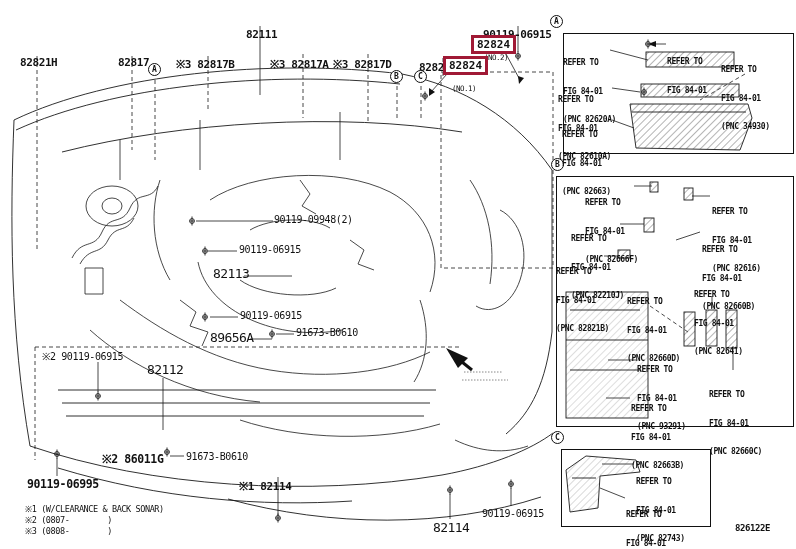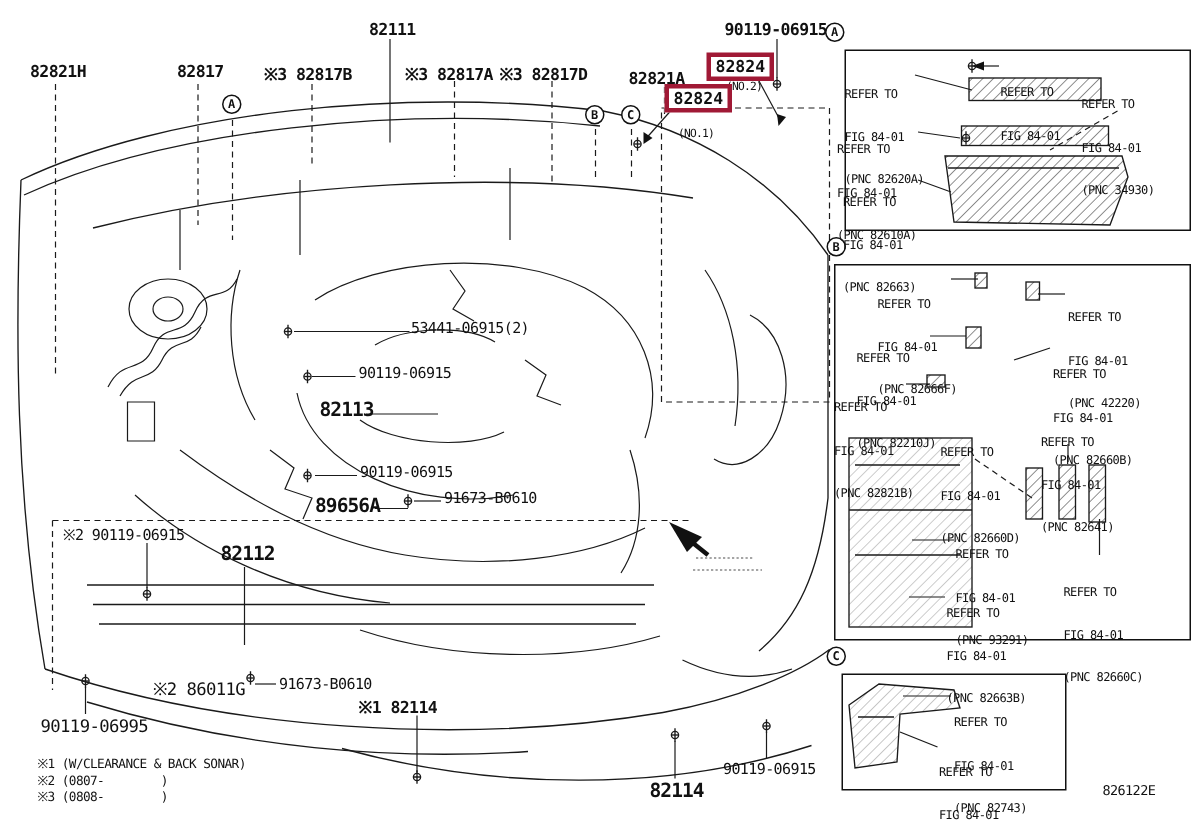--- a/index.html
+++ b/index.html
@@ -1,33 +1,33 @@
 <!DOCTYPE html>
 <html><head>
 <meta charset="utf-8">
 <style>
   html,body{margin:0;padding:0;background:#fff;}
   #stage{position:relative;width:796px;height:549px;background:#fff;overflow:hidden;
          font-family:"DejaVu Sans Mono","Liberation Mono",monospace;color:#111;}
   #stage svg{position:absolute;left:0;top:0;}
   .lbl{position:absolute;white-space:pre;font-size:10px;letter-spacing:-0.4px;}
-  .l11{font-size:11px;font-weight:bold;}
-  .l13{font-size:13px;font-weight:bold;letter-spacing:-0.6px;}
-  .l12{font-size:11.5px;font-weight:normal;}
+  .l11{font-size:11px;font-weight:bold;margin-top:15px;}
+  .l13{font-size:13px;font-weight:normal;letter-spacing:-0.6px;}
+  .l12{font-size:11.5px;font-weight:bold;}
   .pnbox{position:absolute;border:3px solid #A01935;padding:0 3px;font-size:11px;
          font-weight:bold;background:#fff;line-height:13px;white-space:pre;}
   .subnote{position:absolute;font-size:7.5px;letter-spacing:-0.5px;white-space:pre;}
   .circ{position:absolute;width:13px;height:13px;border:1.2px solid #111;border-radius:50%;
         font-size:8px;font-weight:bold;display:flex;align-items:center;justify-content:center;
         background:#fff;box-sizing:border-box;}
-  .refer{position:absolute;font-size:8px;font-weight:normal;line-height:9.5px;
+  .refer{position:absolute;font-size:8px;font-weight:bold;line-height:9.5px;
          letter-spacing:-0.4px;white-space:pre;}
   .sbox{position:absolute;border:1.5px solid #111;background:transparent;}
   .foot{position:absolute;font-size:8.5px;letter-spacing:-0.4px;white-space:pre;}
-  .figcode{position:absolute;font-size:9px;letter-spacing:-0.4px;}
+  .figcode{position:absolute;font-size:9px;letter-spacing:-0.4px;font-weight:bold;}
 </style>
 </head>
 <body>
 
 <div id="stage">
 
   <svg width="796" height="549" viewBox="0 0 796 549">
     <defs>
       <pattern id="ht" width="5" height="5" patternUnits="userSpaceOnUse" patternTransform="rotate(45)">
         <line x1="0" y1="0" x2="0" y2="5" stroke="#444" stroke-width="0.8"></line>
@@ -189,21 +189,21 @@
 
   <div class="lbl l11" style="left:20px;top:41px">82821H</div>
   <div class="lbl l11" style="left:118px;top:41px">82817</div>
   <div class="lbl l11" style="left:176px;top:41px">※3 82817B</div>
   <div class="lbl l11" style="left:246px;top:13px">82111</div>
   <div class="lbl l11" style="left:270px;top:41px">※3 82817A</div>
   <div class="lbl l11" style="left:333px;top:41px">※3 82817D</div>
   <div class="lbl l11" style="left:419px;top:46px">82821A</div>
   <div class="lbl l11" style="left:483px;top:13px">90119-06915</div>
 
-  <div class="lbl" style="left:274px;top:214px">53441-06915(2)</div>
+  <div class="lbl" style="left:274px;top:214px">90119-09948(2)</div>
   <div class="lbl" style="left:239px;top:244px">90119-06915</div>
   <div class="lbl l13" style="left:213px;top:266px">82113</div>
   <div class="lbl" style="left:240px;top:310px">90119-06915</div>
   <div class="lbl" style="left:296px;top:327px">91673-B0610</div>
   <div class="lbl l13" style="left:210px;top:330px">89656A</div>
   <div class="lbl" style="left:42px;top:349px">※2 90119-06915</div>
   <div class="lbl l13" style="left:147px;top:362px">82112</div>
   <div class="lbl l12" style="left:102px;top:451px">※2 86011G</div>
   <div class="lbl" style="left:186px;top:451px">91673-B0610</div>
   <div class="lbl l12" style="left:27px;top:477px">90119-06995</div>
@@ -253,21 +253,21 @@
   </div>
 
   <div class="refer" style="left:585px;top:179px">
     <div>REFER TO</div>
     <div>FIG 84-01</div>
     <div>(PNC 82666F)</div>
   </div>
   <div class="refer" style="left:712px;top:188px">
     <div>REFER TO</div>
     <div>FIG 84-01</div>
-    <div>(PNC 42220)</div>
+    <div>(PNC 82616)</div>
   </div>
   <div class="refer" style="left:571px;top:215px">
     <div>REFER TO</div>
     <div>FIG 84-01</div>
     <div>(PNC 82210J)</div>
   </div>
   <div class="refer" style="left:702px;top:226px">
     <div>REFER TO</div>
     <div>FIG 84-01</div>
     <div>(PNC 82660B)</div>

